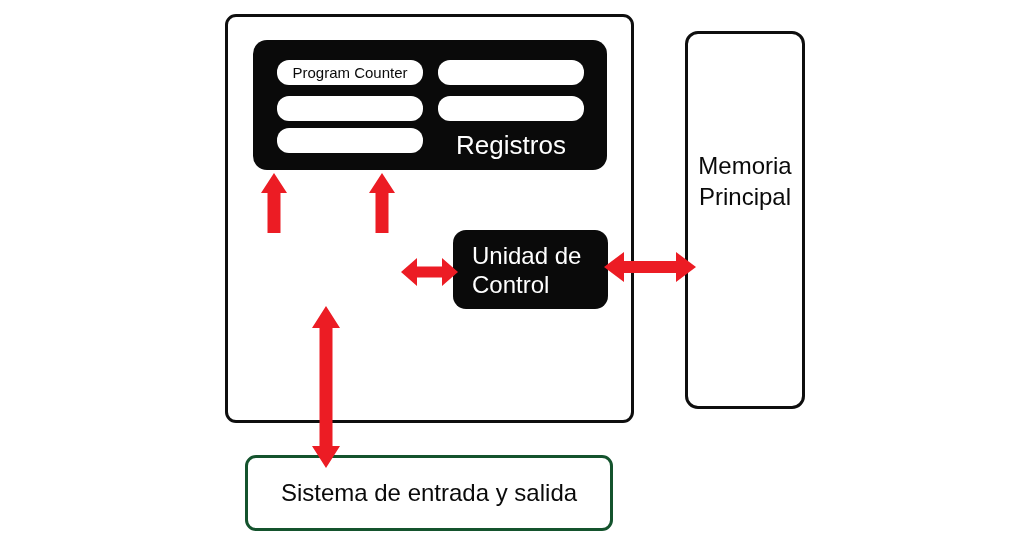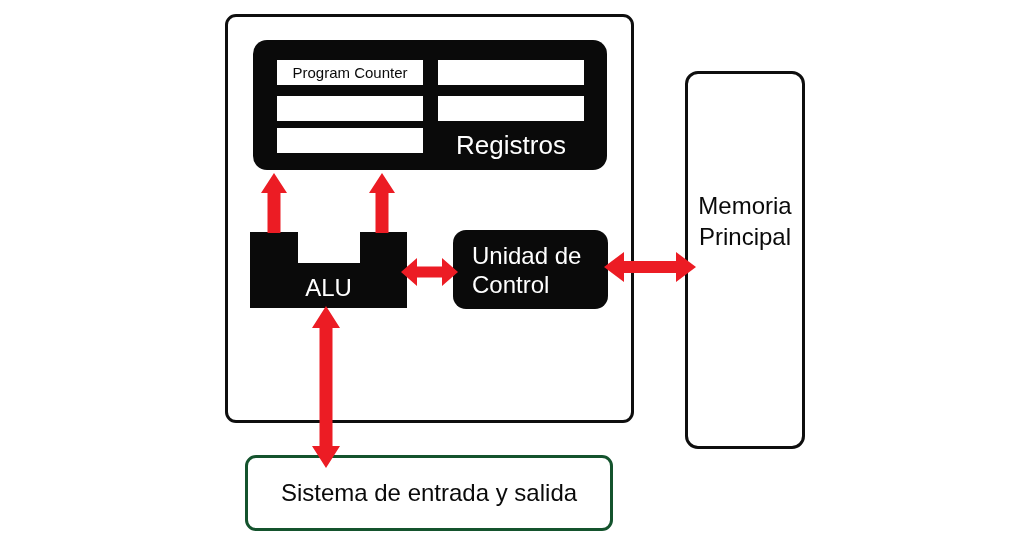--- a/index.html
+++ b/index.html
@@ -17,21 +17,21 @@
     border:3px solid #0e0e0e;border-radius:11px;
     box-sizing:border-box;background:#ffffff;
   }
   
   .registers-block{
     left:253px;top:40px;width:354px;height:130px;
     background:#0a0a0a;border-radius:14px;
   }
   .reg-slot{
     position:absolute;width:146px;height:25px;
-    background:#ffffff;border-radius:0;
+    background:#ffffff;border-radius:12px;
     display:flex;align-items:center;justify-content:center;
     font-size:15px;color:#0a0a0a;white-space:nowrap;
   }
   .slot-r1c1{left:24px;top:20px;}
   .slot-r1c2{left:185px;top:20px;}
   .slot-r2c1{left:24px;top:56px;}
   .slot-r2c2{left:185px;top:56px;}
   .slot-r3c1{left:24px;top:88px;}
   .registers-label{
     position:absolute;left:185px;top:88px;width:146px;height:34px;
@@ -56,21 +56,21 @@
     left:453px;top:230px;width:155px;height:79px;
     background:#0a0a0a;border-radius:13px;
     box-sizing:border-box;padding:11px 0 12px 19px;
     color:#ffffff;font-size:24px;line-height:29px;
   }
   .control-unit-label{width:122px;}
   
   .memory-box{
     left:685px;top:31px;width:120px;height:378px;
     border:3px solid #0e0e0e;border-radius:13px;
-    box-sizing:border-box;background:#ffffff;margin-top:40px;
+    box-sizing:border-box;background:#ffffff;
   }
   .memory-label{
     padding-top:116px;text-align:center;
     font-size:24px;line-height:31px;color:#0a0a0a;
   }
   
   .io-box{
     left:245px;top:455px;width:368px;height:76px;
     border:3px solid #14532d;border-radius:11px;
     box-sizing:border-box;background:#ffffff;
@@ -88,24 +88,20 @@
 
   <div class="abs registers-block">
     <div class="reg-slot slot-r1c1">Program Counter</div>
     <div class="reg-slot slot-r1c2"></div>
     <div class="reg-slot slot-r2c1"></div>
     <div class="reg-slot slot-r2c2"></div>
     <div class="reg-slot slot-r3c1"></div>
     <div class="registers-label">Registros</div>
   </div>
 
-  <div class="abs alu-body">
-    <div class="alu-notch"></div>
-    <div class="alu-label">ALU</div>
-  </div>
 
   <div class="abs control-unit">
     <div class="control-unit-label">Unidad de Control</div>
   </div>
 
   <div class="abs memory-box">
     <div class="memory-label">Memoria Principal</div>
   </div>
 
   <div class="abs io-box">

